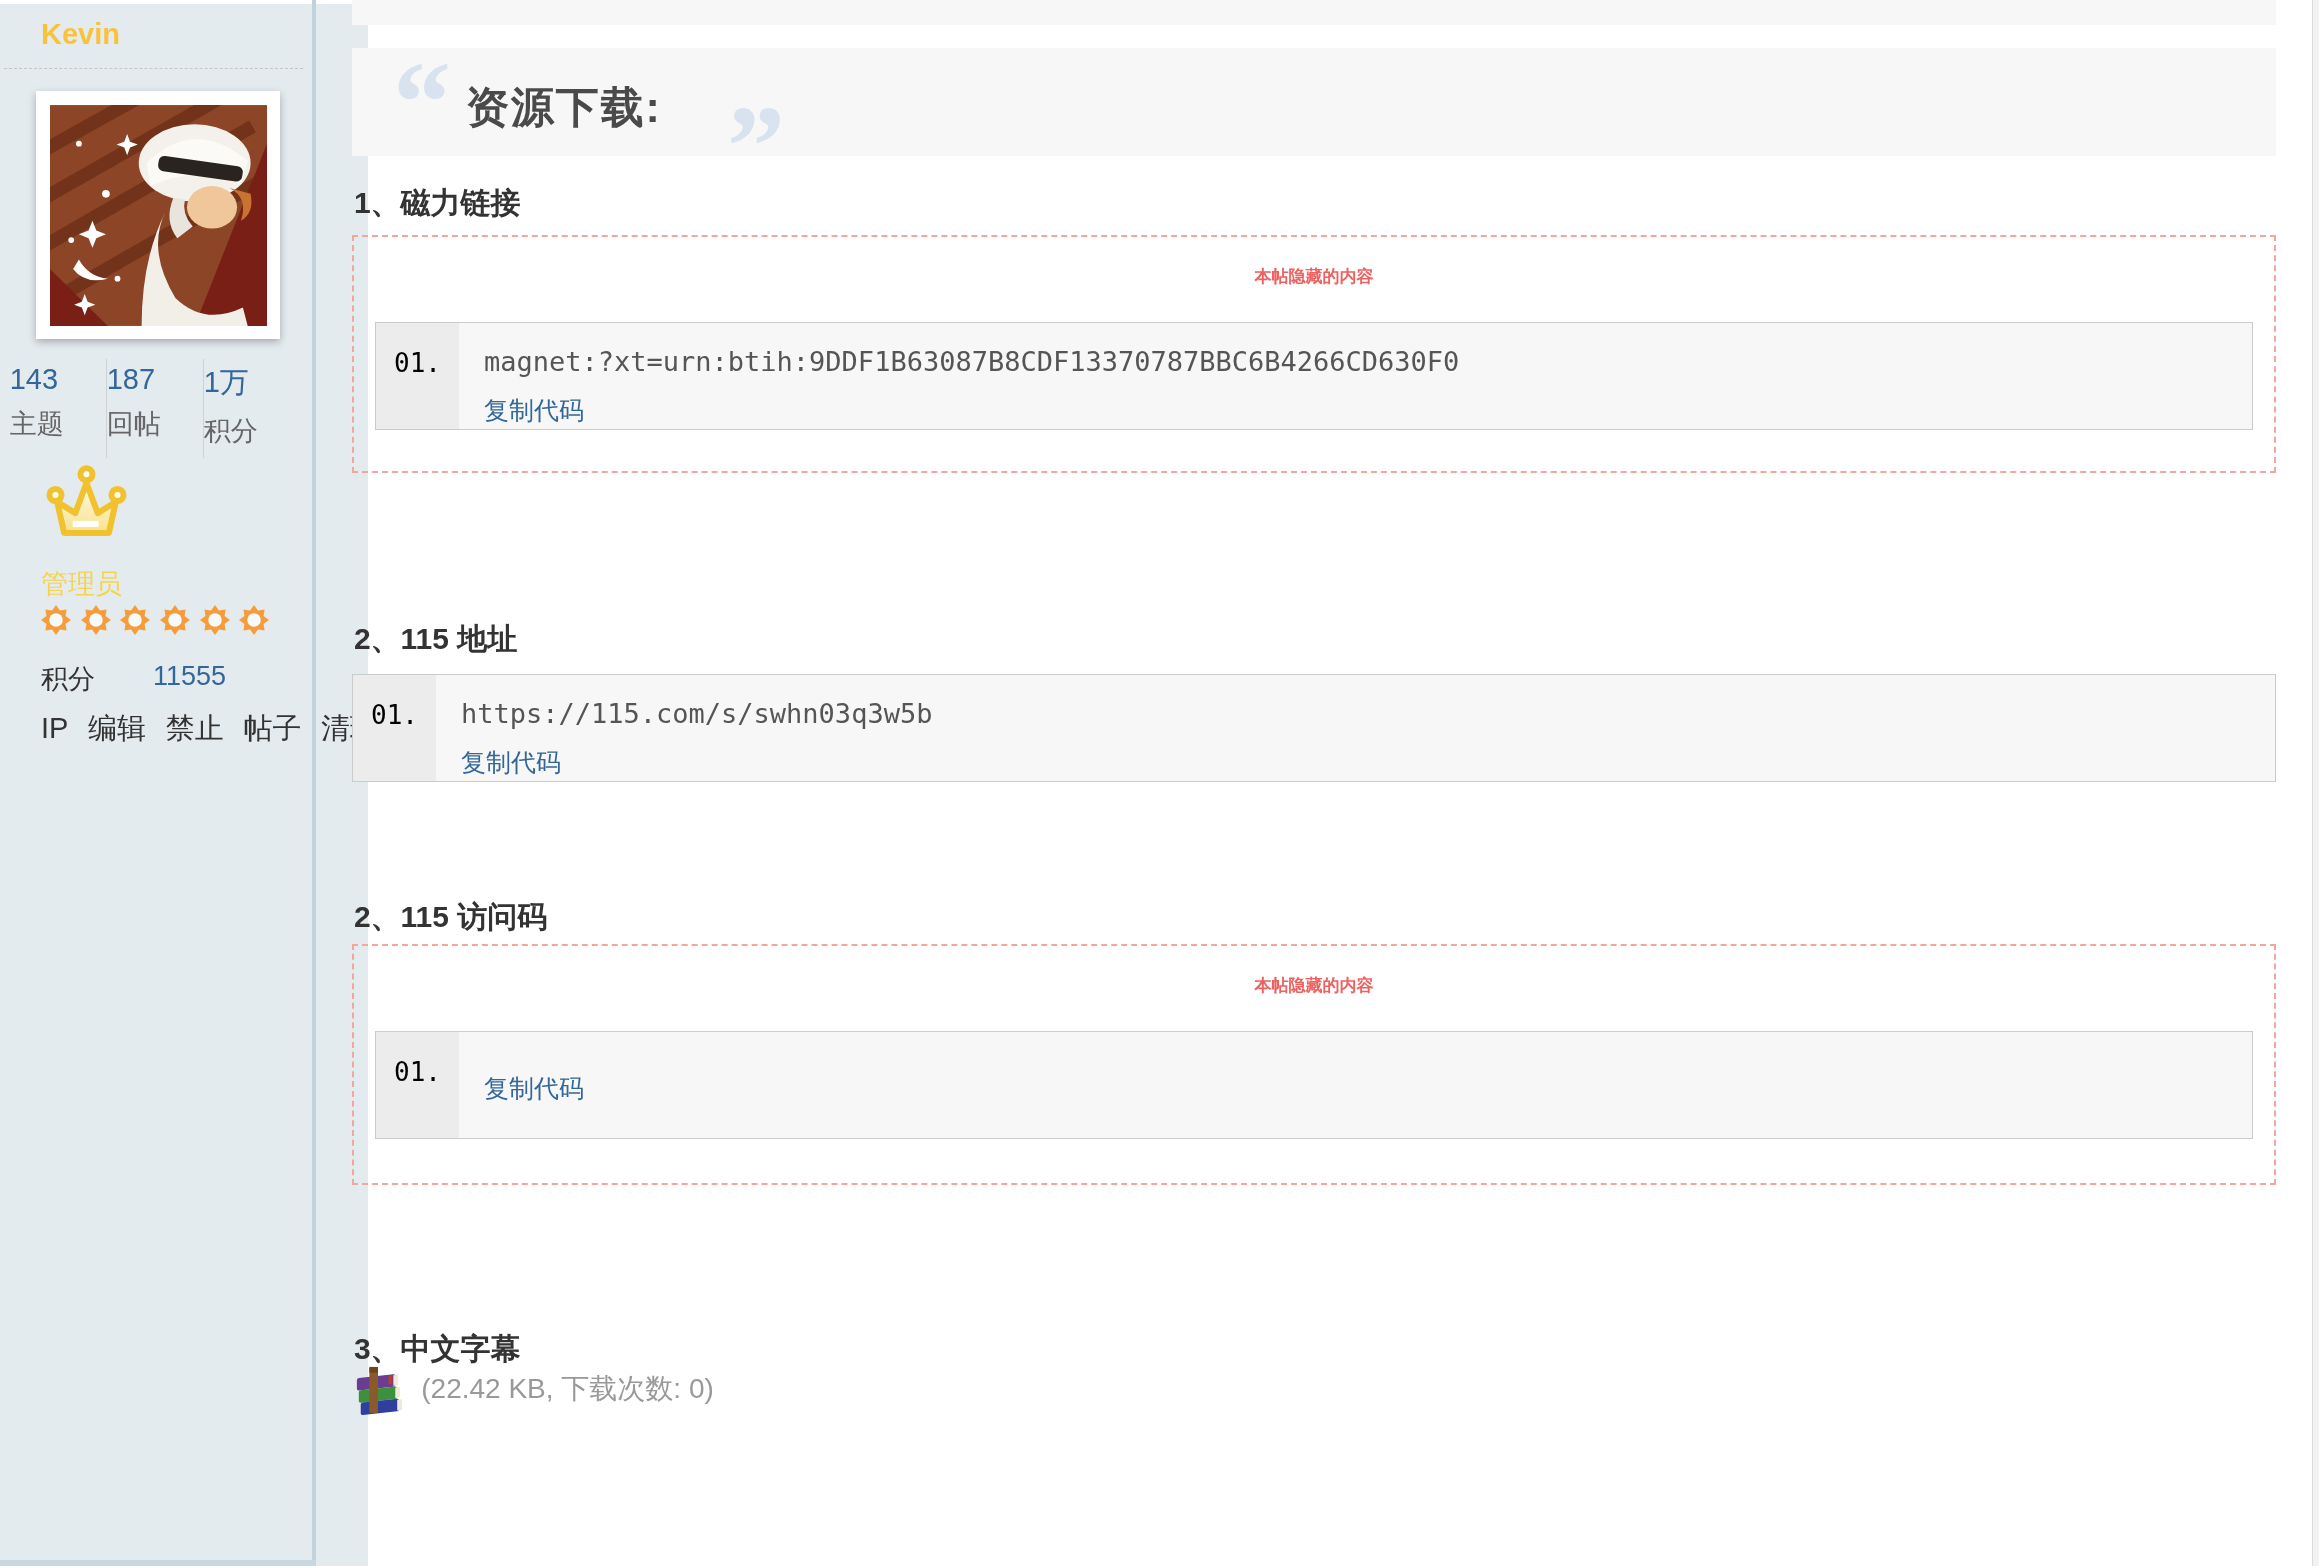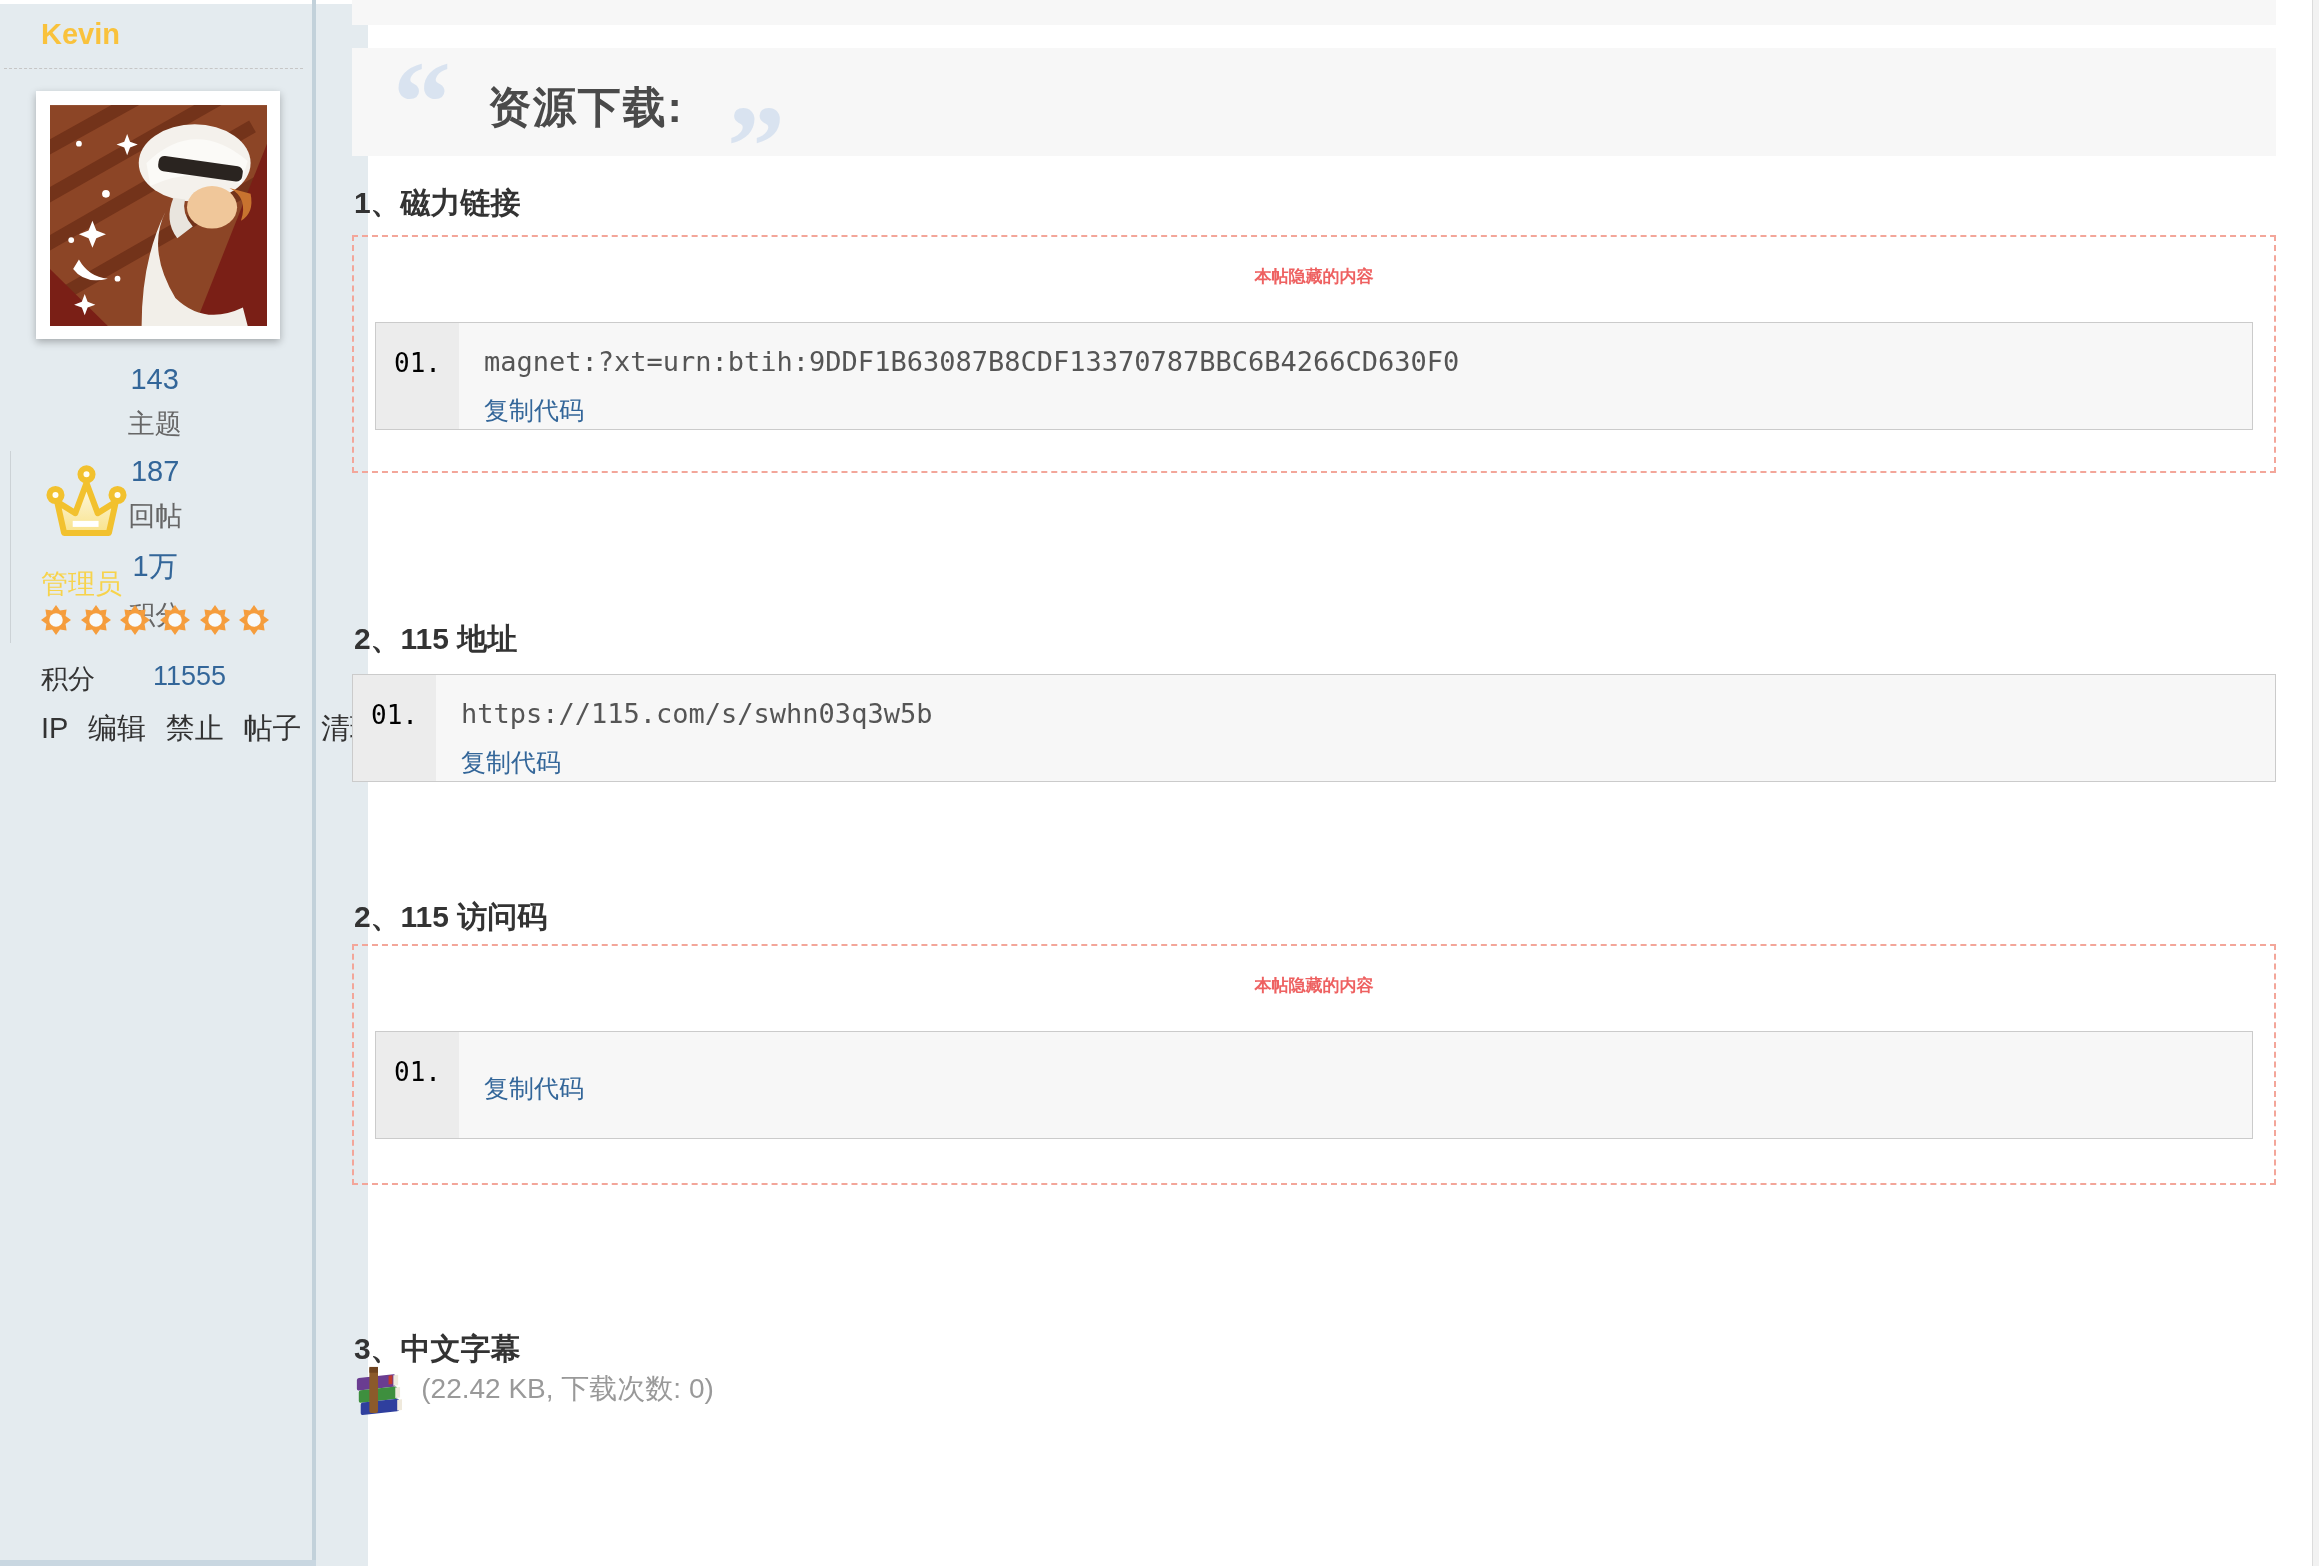--- a/index.html
+++ b/index.html
@@ -22,22 +22,20 @@
     border-top:1.9px dashed #c6c6c6;
   }
   .avatar-frame {
     position:absolute; left:36px; top:87px; width:244px; height:248px;
     background:#fff; box-shadow:0 2.9px 7.7px rgba(0,0,0,.28); cursor:pointer;
   }
   .avatar-frame svg { position:absolute; left:13.5px; top:13.5px; }
 
   .stats {
     position:absolute; left:9.7px; top:355px; width:290px; display:flex;
-    text-align:center;
-    flex-direction:column;
   }
   .stat { flex:1; padding:3.9px 0 9.7px; }
   .stat + .stat { border-left:1.9px solid #ccd2d6; }
   .stat-value { font-size:29px; color:#336699; cursor:pointer; }
   .stat-label { font-size:27px; color:#666; margin-top:9.7px; }
 
   .crown { position:absolute; left:43px; top:460px; }
   .role {
     position:absolute; left:41px; top:562px;
     font-size:27px; color:#f7d34b;
@@ -80,21 +78,21 @@
     font-weight:bold; font-size:116px; line-height:1; color:#d9e3f0;
   }
 
   .quote-header {
     position:absolute; left:0; top:48px; width:1924px; height:108px;
     background:#f7f7f7;
   }
   .quote-open  { position:absolute; left:41px;  top:-3.9px; }
   .quote-close { position:absolute; left:375px; top:41px; }
   .quote-title {
-    position:absolute; left:136px; top:31px;
+    position:absolute; left:114px; top:31px;
     font-size:43px; font-weight:bold; color:#4a4a4a; letter-spacing:1.9px;
   }
 
   .sec-heading {
     position:absolute; left:1.9px;
     font-size:30px; font-weight:bold; color:#333;
   }
 
   .hidden-box {
     position:absolute; left:0; width:1924px; box-sizing:border-box;

